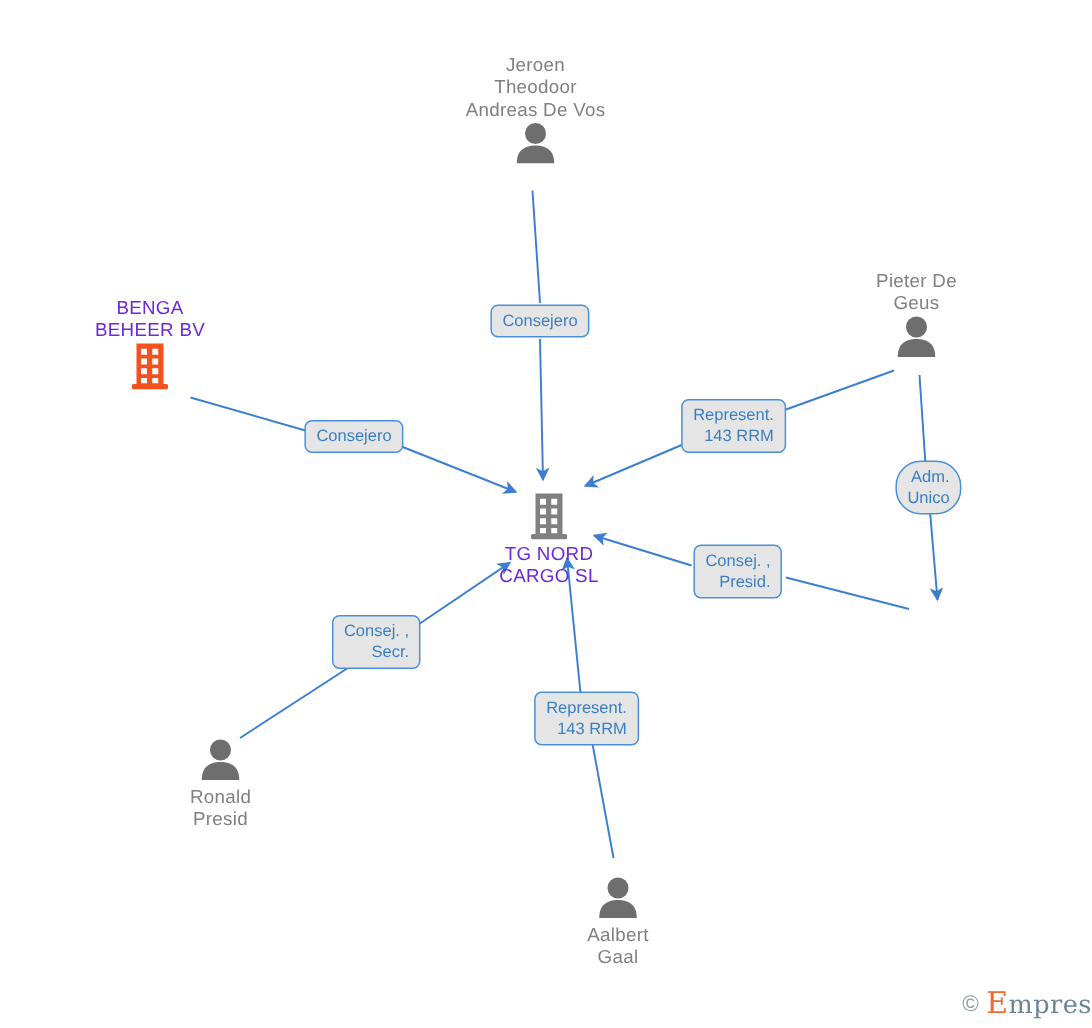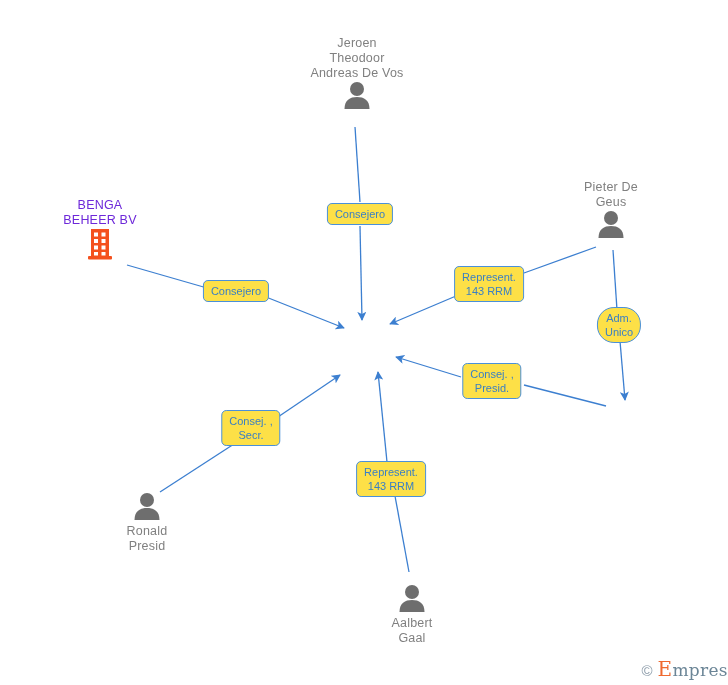--- a/index.html
+++ b/index.html
@@ -72,25 +72,25 @@
     margin-top: 2px;
   }
   .node.company.label-below .node-icon {
     order: 1;
   }
   .edge-label {
     position: absolute;
     box-sizing: border-box;
     border: 1px solid #4a90d9;
     border-radius: 5px;
-    background: #fde047;
+    background: #e5e5e5;
     color: #3a7fc4;
     font-size: 11px;
     line-height: 14px;
-    text-align: center;
+    text-align: right;
     padding: 3px 7px;
     white-space: pre-line;
     transform: translate(-50%, -50%);
   }
   #watermark {
     position: absolute;
     right: 10px;
     bottom: 6px;
     display: flex;
     align-items: center;
@@ -198,20 +198,40 @@
     <span class="node-label">Pieter De
 Geus</span>
     <span class="node-icon">
       <svg width="30" height="28" viewBox="0 0 30 28" xmlns="http://www.w3.org/2000/svg">
         <circle cx="15" cy="8" r="7" fill="#6e6e6e"></circle>
         <path d="M 2.5 28 C 2.5 19 8 16 15 16 C 22 16 27.5 19 27.5 28 Z" fill="#6e6e6e"></path>
       </svg>
     </span>
   </div>
 
+  <div class="node company label-below" style="left:366px; top:328px;">
+    <span class="node-icon">
+      <svg width="26" height="32" viewBox="0 0 26 32" xmlns="http://www.w3.org/2000/svg">
+        <rect x="4" y="1" width="18" height="29" fill="#808080"></rect>
+        <rect x="1" y="28" width="24" height="3.5" rx="1" fill="#808080"></rect>
+        <g fill="#ffffff">
+          <rect x="7" y="4.5" width="4" height="4"></rect>
+          <rect x="14.5" y="4.5" width="4" height="4"></rect>
+          <rect x="7" y="11" width="4" height="4"></rect>
+          <rect x="14.5" y="11" width="4" height="4"></rect>
+          <rect x="7" y="17.5" width="4" height="4"></rect>
+          <rect x="14.5" y="17.5" width="4" height="4"></rect>
+          <rect x="7" y="24" width="4" height="3.5"></rect>
+          <rect x="14.5" y="24" width="4" height="3.5"></rect>
+        </g>
+      </svg>
+    </span>
+    <span class="node-label company">TG NORD
+CARGO SL</span>
+  </div>
 
 
   <div class="node person label-below" style="left:147px; top:492px;">
     <span class="node-icon">
       <svg width="30" height="28" viewBox="0 0 30 28" xmlns="http://www.w3.org/2000/svg">
         <circle cx="15" cy="8" r="7" fill="#6e6e6e"></circle>
         <path d="M 2.5 28 C 2.5 19 8 16 15 16 C 22 16 27.5 19 27.5 28 Z" fill="#6e6e6e"></path>
       </svg>
     </span>
     <span class="node-label">Ronald

